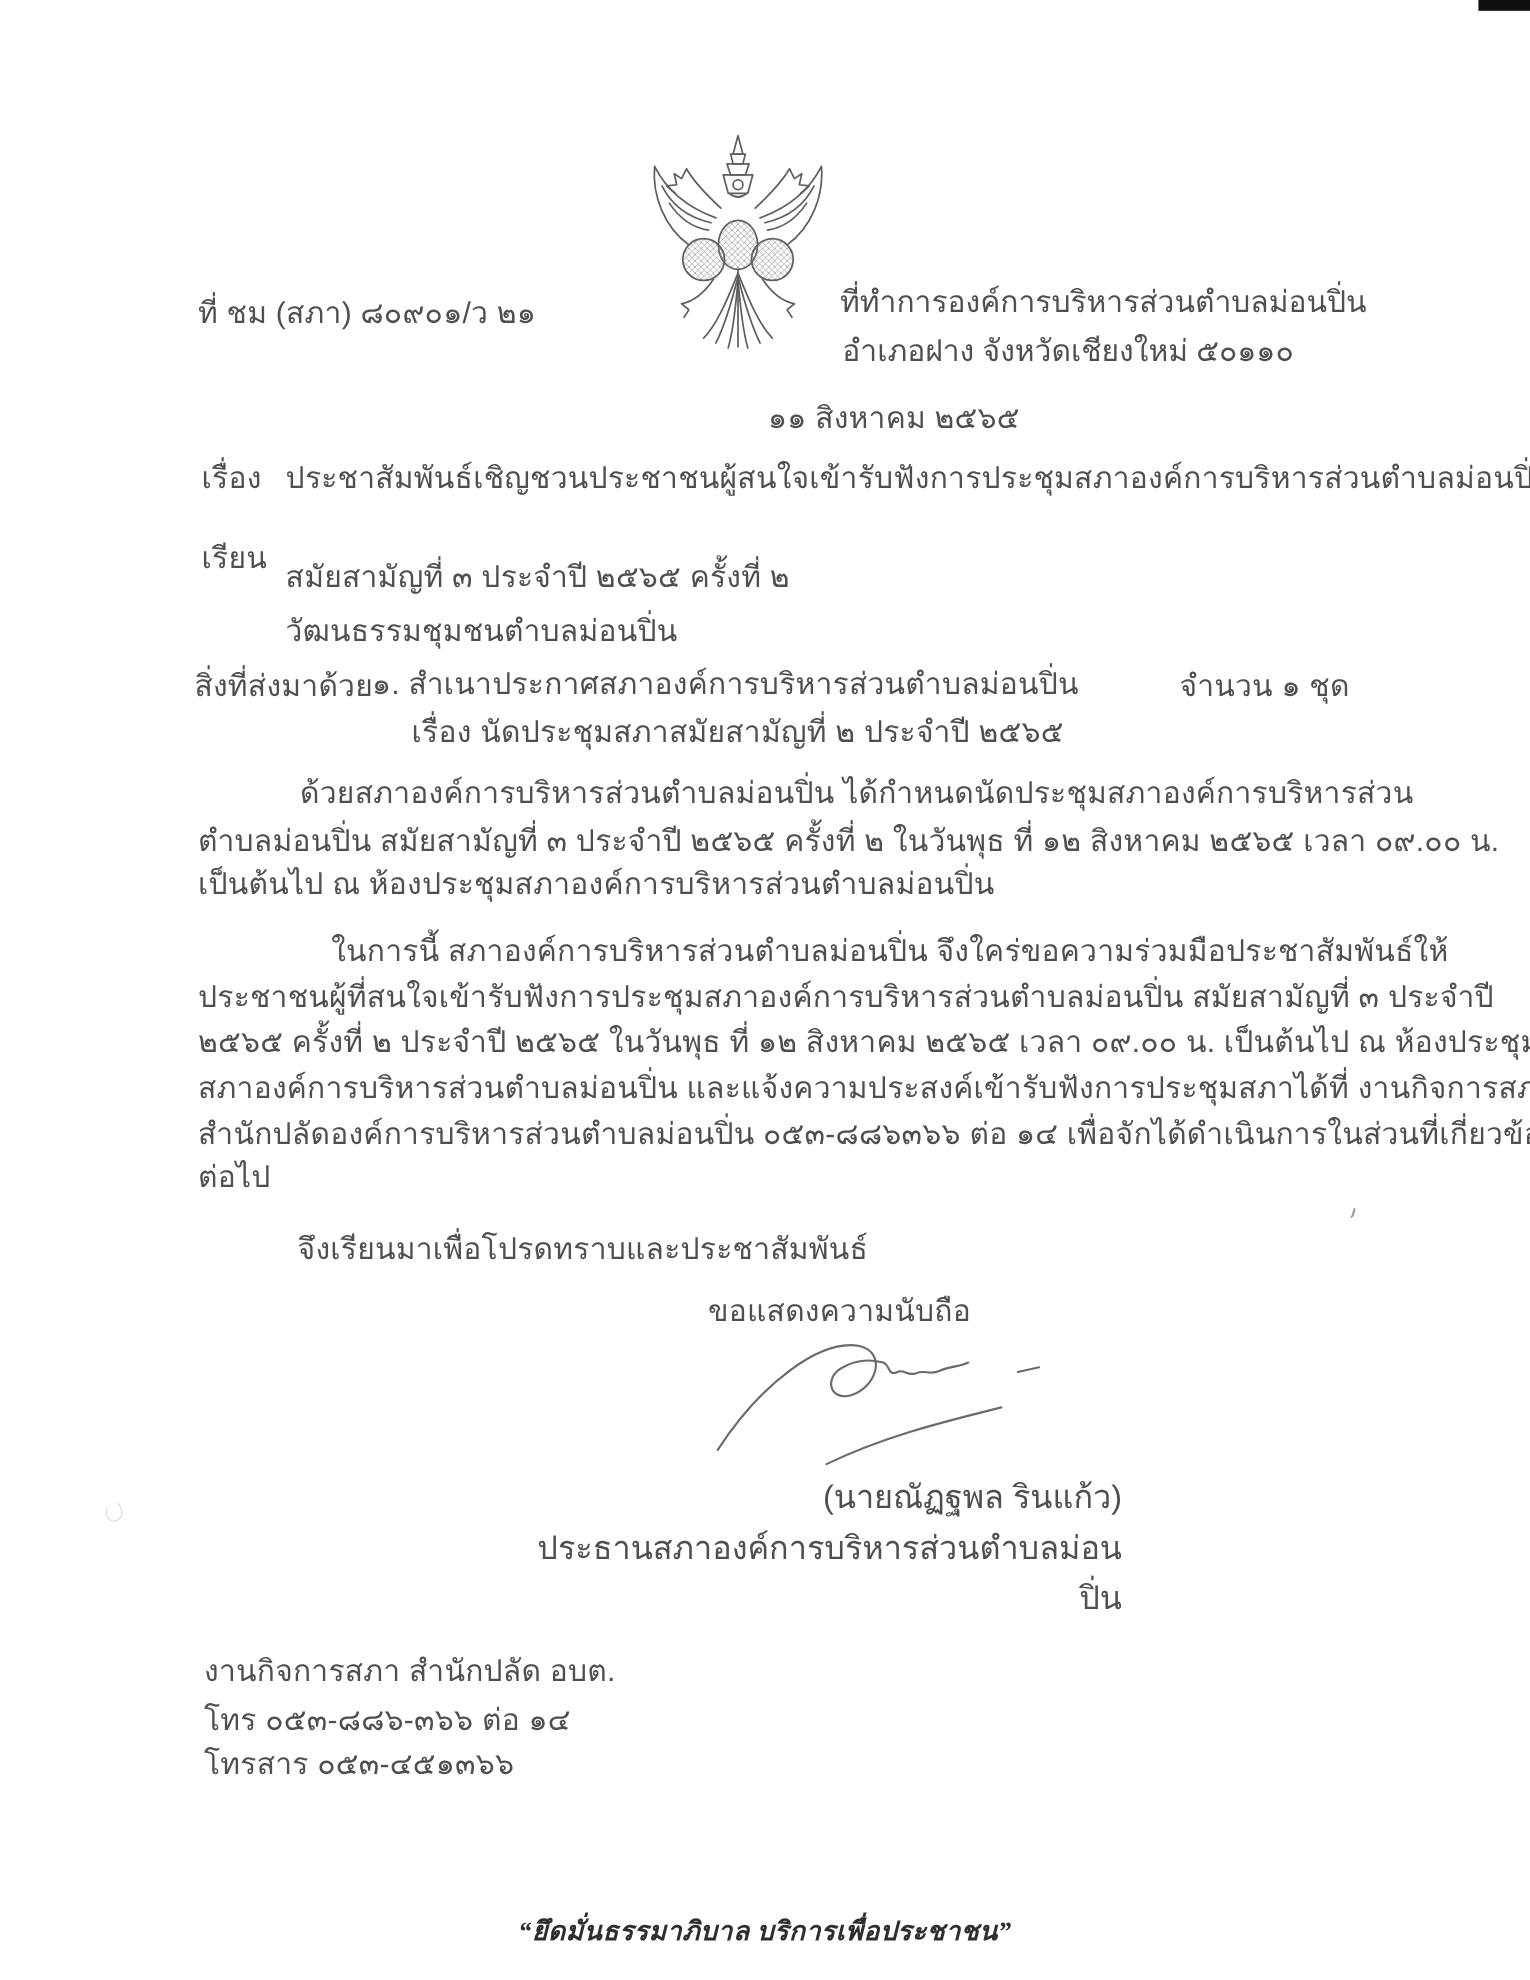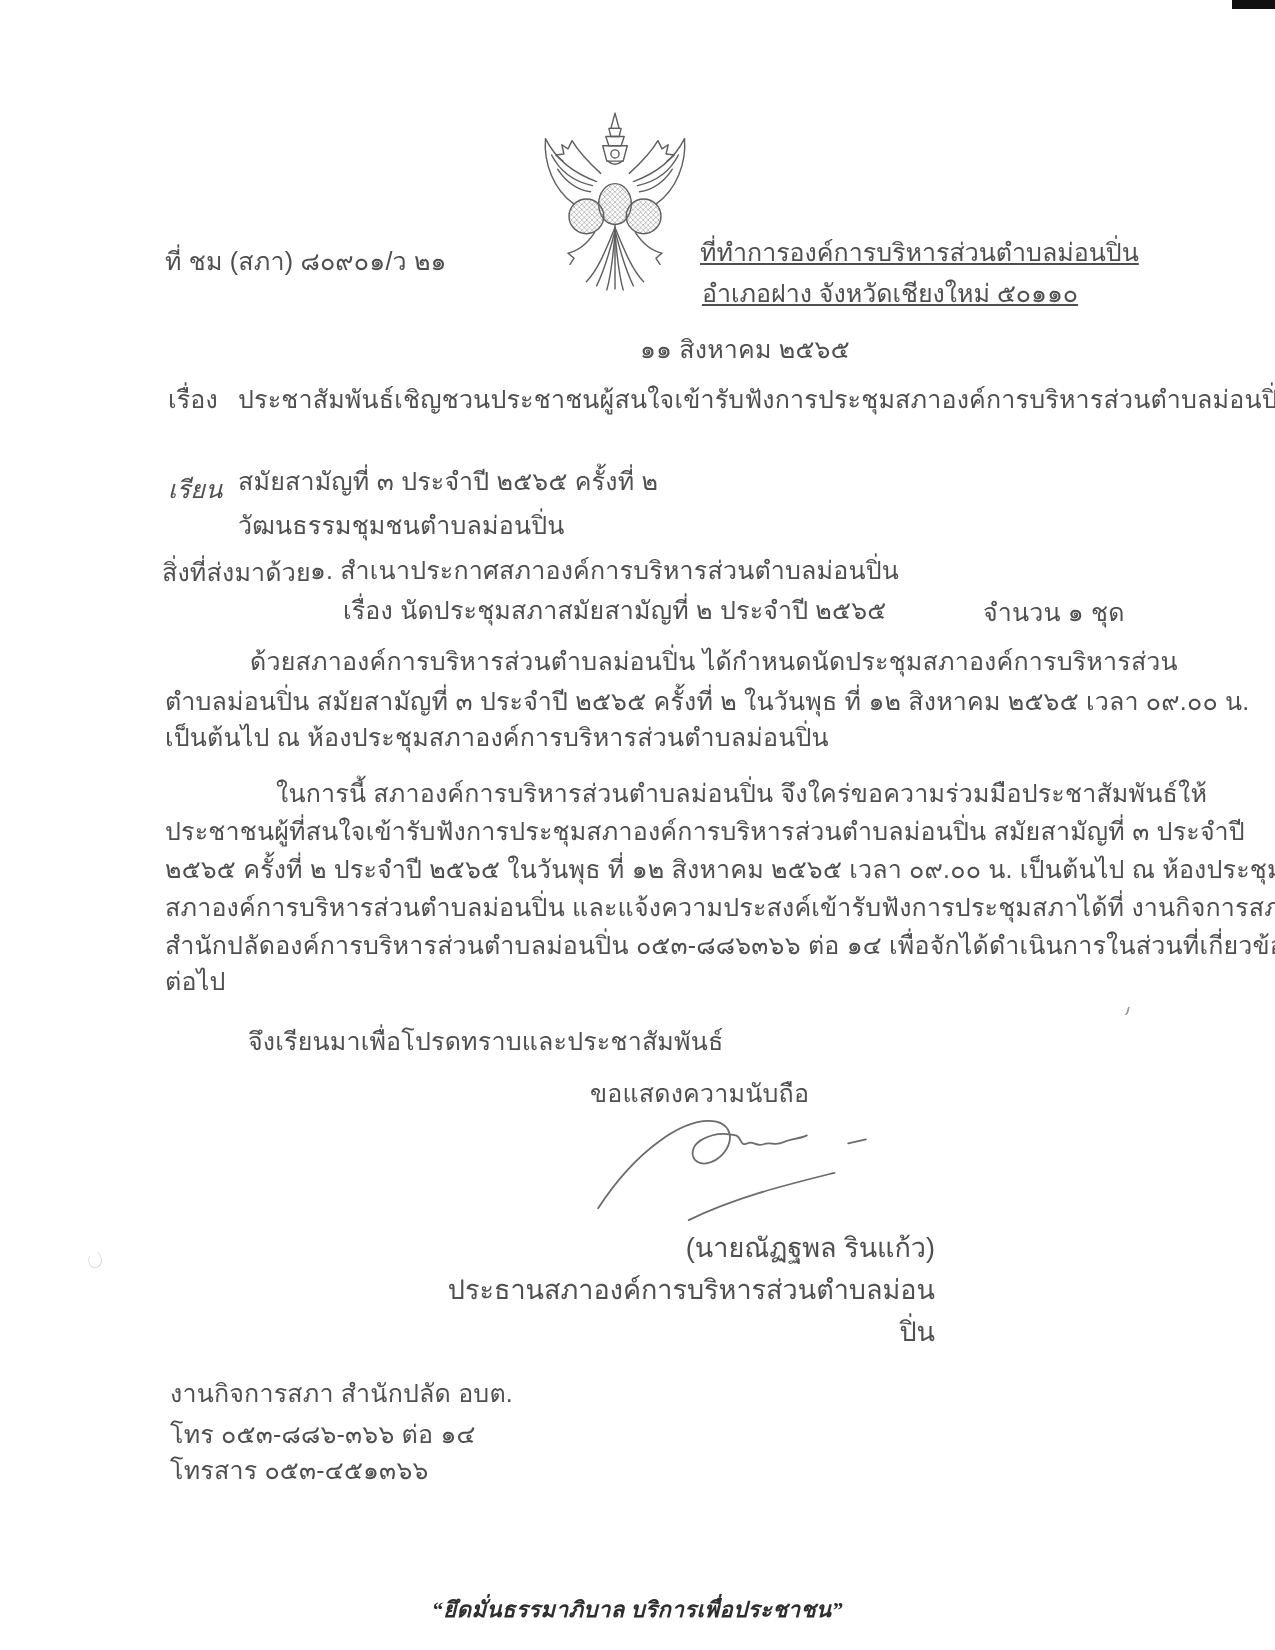--- a/index.html
+++ b/index.html
@@ -15,21 +15,21 @@
   .ln{
     position:absolute;
     white-space:nowrap;
     font-size:25px;
     line-height:1.25;
     letter-spacing:0.2px;
   }
   .office-block{
     position:absolute;
     left:700px;top:232px;width:380px;
-    font-size:25px;line-height:1.65;text-align:center;white-space:nowrap;text-decoration:underline;
+    font-size:25px;line-height:1.65;text-align:center;white-space:nowrap;
   }
   .sign-block{
     position:absolute;left:435px;top:1228px;width:500px;
     font-size:27px;line-height:1.55;text-align:right;
   }
   .slogan{
     position:absolute;left:0;top:1592px;width:1275px;
     text-align:center;
     font-family:"Liberation Serif", serif;
     font-style:italic;font-weight:700;
@@ -99,26 +99,26 @@
   <div class="office-block">
     <div>ที่ทำการองค์การบริหารส่วนตำบลม่อนปิ่น</div>
     <div>อำเภอฝาง จังหวัดเชียงใหม่ ๕๐๑๑๐</div>
   </div>
   <div class="ln" style="left:640px;top:334px;">๑๑  สิงหาคม ๒๕๖๕</div>
 
   <div class="ln" style="left:168px;top:384px;">เรื่อง</div>
   <div class="ln" style="left:238px;top:384px;">ประชาสัมพันธ์เชิญชวนประชาชนผู้สนใจเข้ารับฟังการประชุมสภาองค์การบริหารส่วนตำบลม่อนปิ่น</div>
   <div class="ln" style="left:238px;top:423px;margin-top:43px;">สมัยสามัญที่ ๓ ประจำปี ๒๕๖๕ ครั้งที่ ๒</div>
 
-  <div class="ln" style="left:168px;top:474px;font-style:italic;">เรียน</div>
+  <div class="ln" style="left:168px;top:450px;">เรียน</div>
   <div class="ln" style="left:238px;top:512px;font-family:Liberation Mono, monospace;">วัฒนธรรมชุมชนตำบลม่อนปิ่น</div>
 
   <div class="ln" style="left:162px;top:557px;">สิ่งที่ส่งมาด้วย</div>
   <div class="ln" style="left:310px;top:555px;">๑. สำเนาประกาศสภาองค์การบริหารส่วนตำบลม่อนปิ่น</div>
-  <div class="ln" style="left:983px;top:557px;margin-top:40px;">จำนวน ๑ ชุด</div>
+  <div class="ln" style="left:983px;top:557px;">จำนวน ๑ ชุด</div>
   <div class="ln" style="left:343px;top:595px;">เรื่อง นัดประชุมสภาสมัยสามัญที่ ๒ ประจำปี ๒๕๖๕</div>
 
   <div class="ln" style="left:250px;top:646px;">ด้วยสภาองค์การบริหารส่วนตำบลม่อนปิ่น ได้กำหนดนัดประชุมสภาองค์การบริหารส่วน</div>
   <div class="ln" style="left:165px;top:686px;">ตำบลม่อนปิ่น สมัยสามัญที่ ๓ ประจำปี ๒๕๖๕ ครั้งที่ ๒ ในวันพุธ ที่ ๑๒ สิงหาคม ๒๕๖๕ เวลา ๐๙.๐๐ น.</div>
   <div class="ln" style="left:165px;top:722px;">เป็นต้นไป  ณ ห้องประชุมสภาองค์การบริหารส่วนตำบลม่อนปิ่น</div>
 
   <div class="ln" style="left:250px;top:778px;margin-left:26px;">ในการนี้ สภาองค์การบริหารส่วนตำบลม่อนปิ่น จึงใคร่ขอความร่วมมือประชาสัมพันธ์ให้</div>
   <div class="ln" style="left:165px;top:816px;">ประชาชนผู้ที่สนใจเข้ารับฟังการประชุมสภาองค์การบริหารส่วนตำบลม่อนปิ่น สมัยสามัญที่ ๓ ประจำปี</div>
   <div class="ln" style="left:165px;top:854px;">๒๕๖๕ ครั้งที่ ๒ ประจำปี ๒๕๖๕ ในวันพุธ ที่ ๑๒ สิงหาคม ๒๕๖๕ เวลา ๐๙.๐๐ น. เป็นต้นไป ณ ห้องประชุม</div>
   <div class="ln" style="left:165px;top:892px;">สภาองค์การบริหารส่วนตำบลม่อนปิ่น และแจ้งความประสงค์เข้ารับฟังการประชุมสภาได้ที่ งานกิจการสภา</div>

